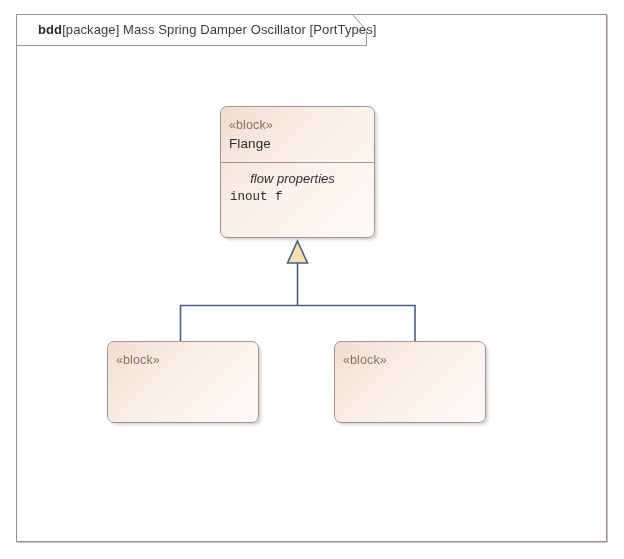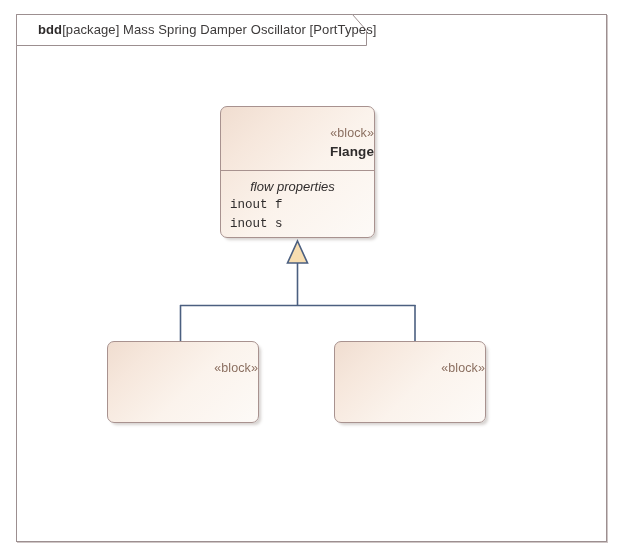--- a/index.html
+++ b/index.html
@@ -84,33 +84,34 @@
     position: absolute;
     box-sizing: border-box;
     border: 1px solid #a8928f;
     border-radius: 7px;
     background: linear-gradient(135deg, #f0ddd0 0%, #f6e7dc 22%, #fbf3ec 55%, #fdfaf7 100%);
     box-shadow: 3px 3px 3px -1px rgba(120, 105, 100, 0.30);
     overflow: hidden;
   }
 
   .block-header {
-    text-align: right;
-    padding-top: 18px;
+    text-align: left;
+    padding-top: 10px;
     padding-bottom: 9px;
+    margin-left: 8px;
   }
   .stereotype {
     font-size: 12.5px;
     color: #8b6f60;
     line-height: 17px;
     letter-spacing: 0.1px;
   }
   .block-name {
     font-size: 13.5px;
-    font-weight: bold;
+    font-weight: normal;
     color: #2f2c2c;
     line-height: 19px;
     letter-spacing: 0.1px;
   }
 
   .compartment-divider {
     border-top: 1px solid #a8928f;
   }
 
   .compartment {
@@ -194,21 +195,20 @@
 
   <div class="block" id="block-flange">
     <div class="block-header">
       <div class="stereotype">«block»</div>
       <div class="block-name">Flange</div>
     </div>
     <div class="compartment-divider"></div>
     <div class="compartment">
       <div class="compartment-title">flow properties</div>
       <div class="compartment-item">inout f</div>
-      <div class="compartment-item">inout s</div>
     </div>
   </div>
 
   <div class="block" id="block-flange-a">
     <div class="block-header">
       <div class="stereotype">«block»</div>
     </div>
   </div>
 
   <div class="block" id="block-flange-b">

